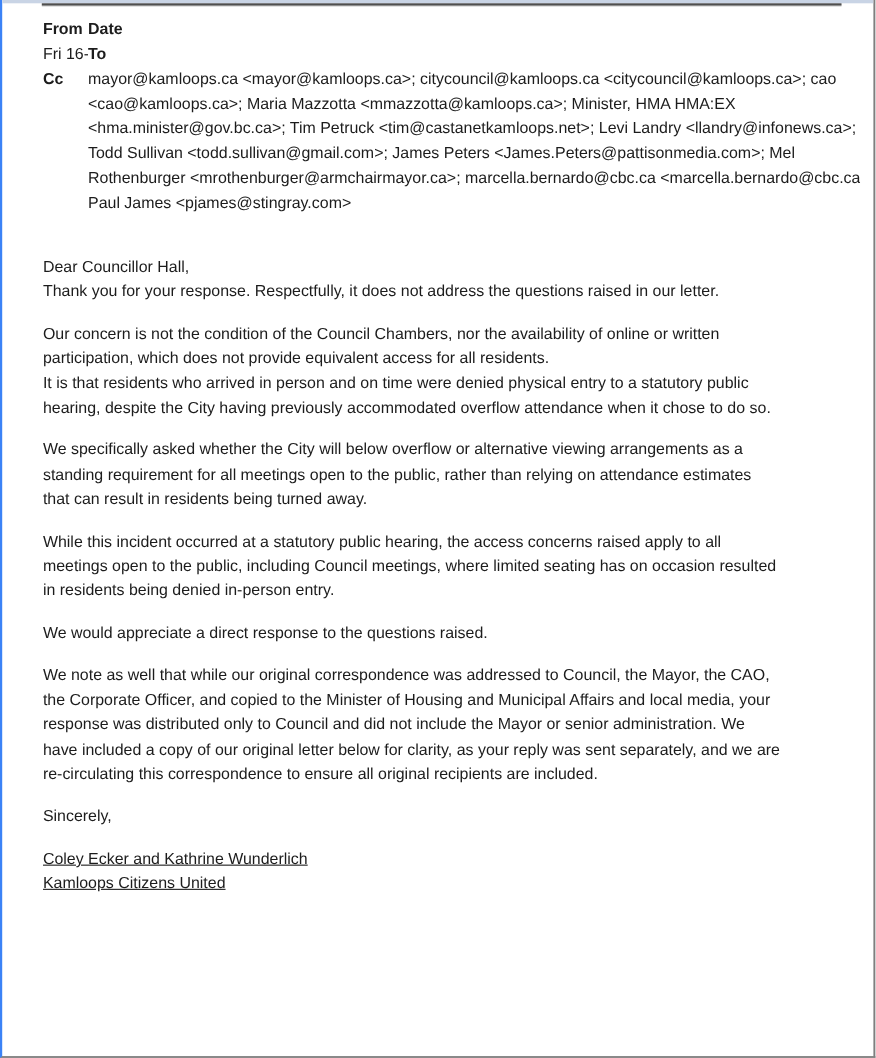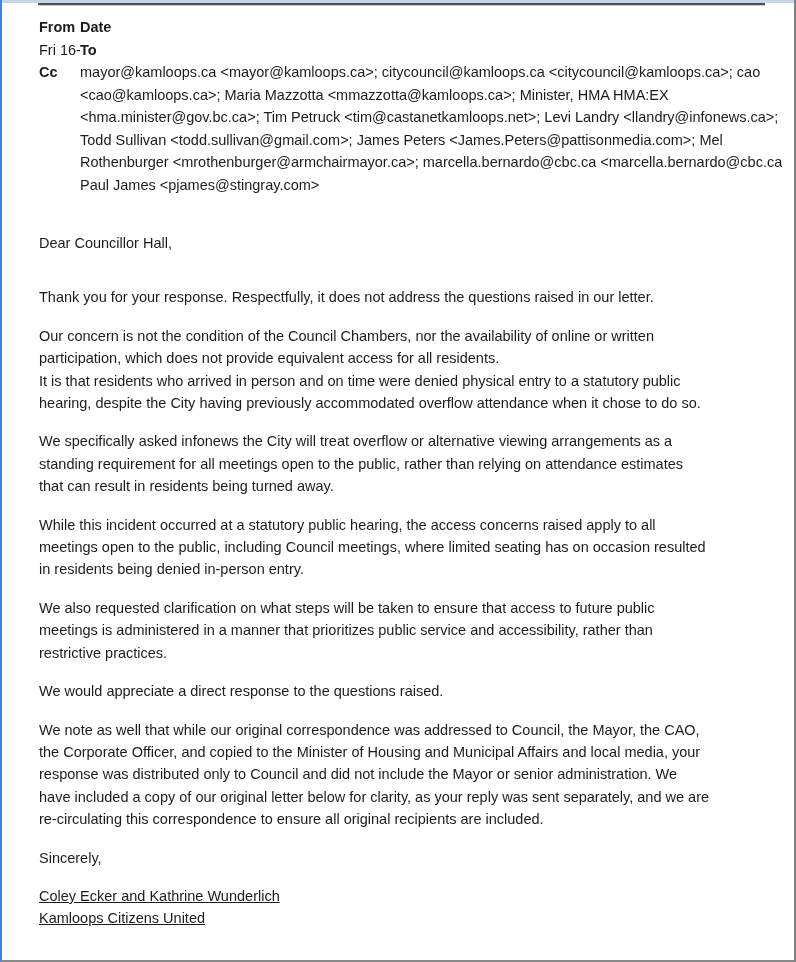--- a/index.html
+++ b/index.html
@@ -49,21 +49,21 @@
   .hvalue {
     white-space: pre;
     overflow: hidden;
   }
   .body-text {
     margin: 36px 10px 0 37px;
     font-size: 14.5px;
     line-height: 22.4px;
     overflow: hidden;
   }
-  .greeting { margin-bottom: 32px; }
+  .greeting { }
   .para {
     white-space: pre;
     margin-bottom: 16px;
     overflow: hidden;
   }
   .signature { margin-bottom: 0; text-decoration: underline; }
 </style>
 </head>
 <body>
 
@@ -88,29 +88,26 @@
 Paul James &lt;pjames@stingray.com&gt;</div>
   </div>
 
   <div class="body-text">
     <div class="greeting">Dear Councillor Hall,</div>
     <div class="para">Thank you for your response. Respectfully, it does not address the questions raised in our letter.</div>
     <div class="para">Our concern is not the condition of the Council Chambers, nor the availability of online or written
 participation, which does not provide equivalent access for all residents.
 It is that residents who arrived in person and on time were denied physical entry to a statutory public
 hearing, despite the City having previously accommodated overflow attendance when it chose to do so.</div>
-    <div class="para">We specifically asked infonews the City will treat overflow or alternative viewing arrangements as a
+    <div class="para">We specifically asked whether the City will below overflow or alternative viewing arrangements as a
 standing requirement for all meetings open to the public, rather than relying on attendance estimates
 that can result in residents being turned away.</div>
     <div class="para">While this incident occurred at a statutory public hearing, the access concerns raised apply to all
 meetings open to the public, including Council meetings, where limited seating has on occasion resulted
 in residents being denied in-person entry.</div>
-    <div class="para">We also requested clarification on what steps will be taken to ensure that access to future public
-meetings is administered in a manner that prioritizes public service and accessibility, rather than
-restrictive practices.</div>
     <div class="para">We would appreciate a direct response to the questions raised.</div>
     <div class="para">We note as well that while our original correspondence was addressed to Council, the Mayor, the CAO,
 the Corporate Officer, and copied to the Minister of Housing and Municipal Affairs and local media, your
 response was distributed only to Council and did not include the Mayor or senior administration. We
 have included a copy of our original letter below for clarity, as your reply was sent separately, and we are
 re-circulating this correspondence to ensure all original recipients are included.</div>
     <div class="para">Sincerely,</div>
     <div class="para signature">Coley Ecker and Kathrine Wunderlich
 Kamloops Citizens United</div>
   </div>

